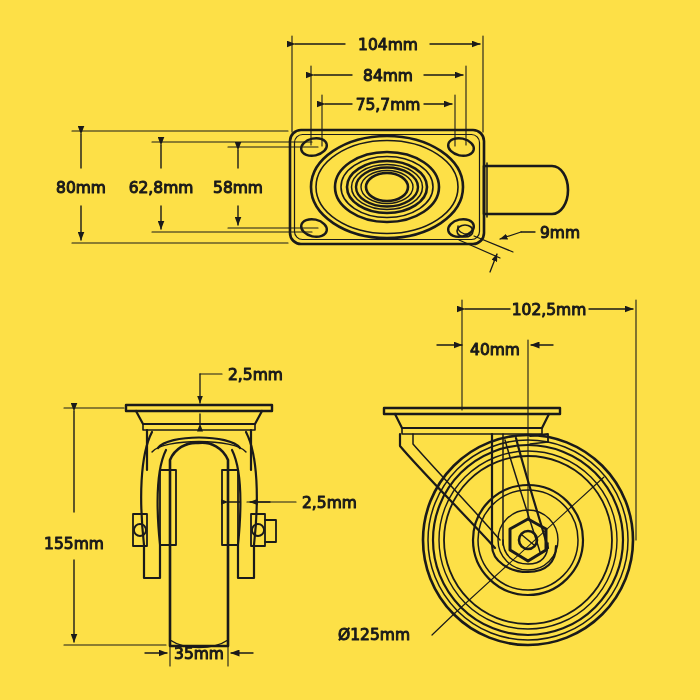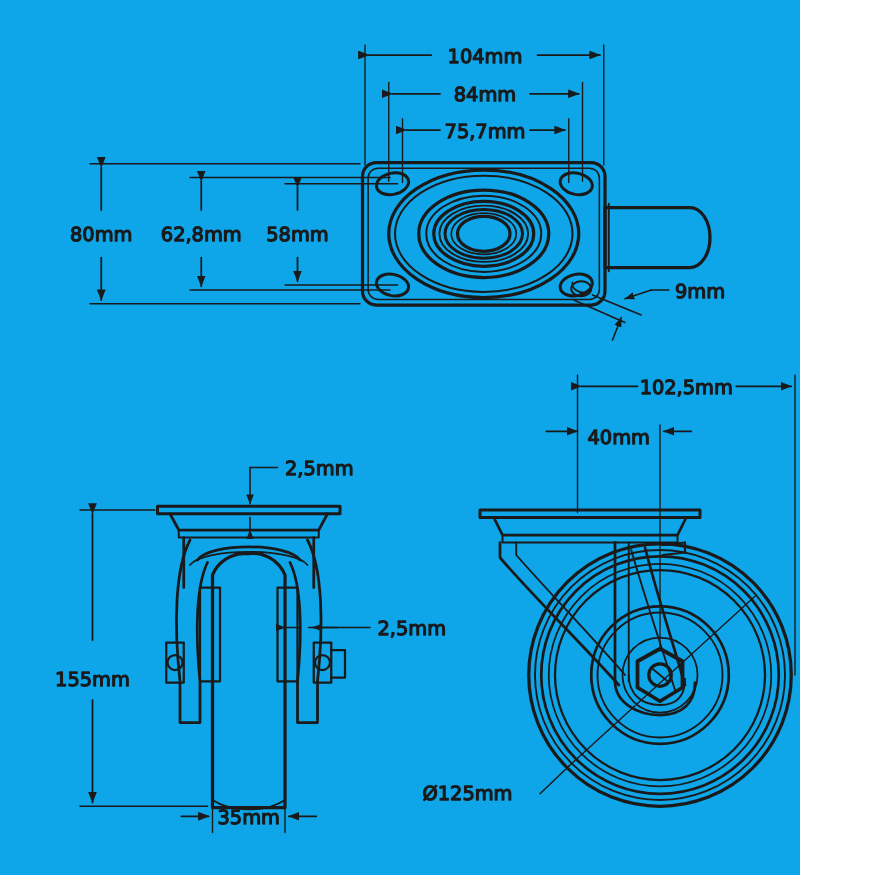--- a/index.html
+++ b/index.html
@@ -1,18 +1,18 @@
 <!DOCTYPE html>
 <html><head>
 <meta charset="utf-8">
 <style>
   html,body{margin:0;padding:0;background:#ffffff;}
   body{width:700px;height:700px;overflow:hidden;
        font-family:"DejaVu Sans","Liberation Sans",sans-serif;}
-  #stage{position:relative;width:640px;height:700px;background:#0ea5e9;}
+  #stage{position:relative;width:700px;height:700px;background:#fde047;}
   svg{display:block;}
   .dimtext{font-family:"DejaVu Sans","Liberation Sans",sans-serif;
            font-size:15.5px;fill:#1a1a1a;font-weight:400;}
 </style>
 </head>
 <body>
 
 <div id="stage">
 <svg width="700" height="700" viewBox="0 0 700 700">
 

